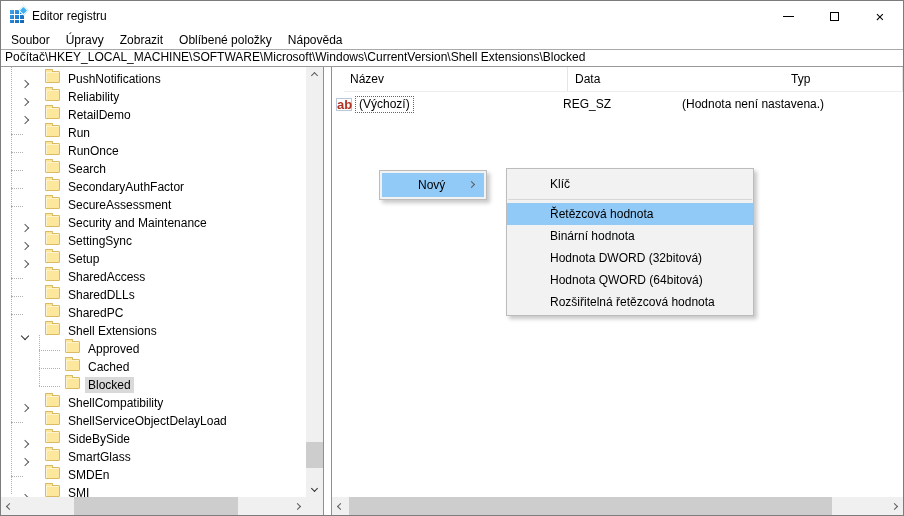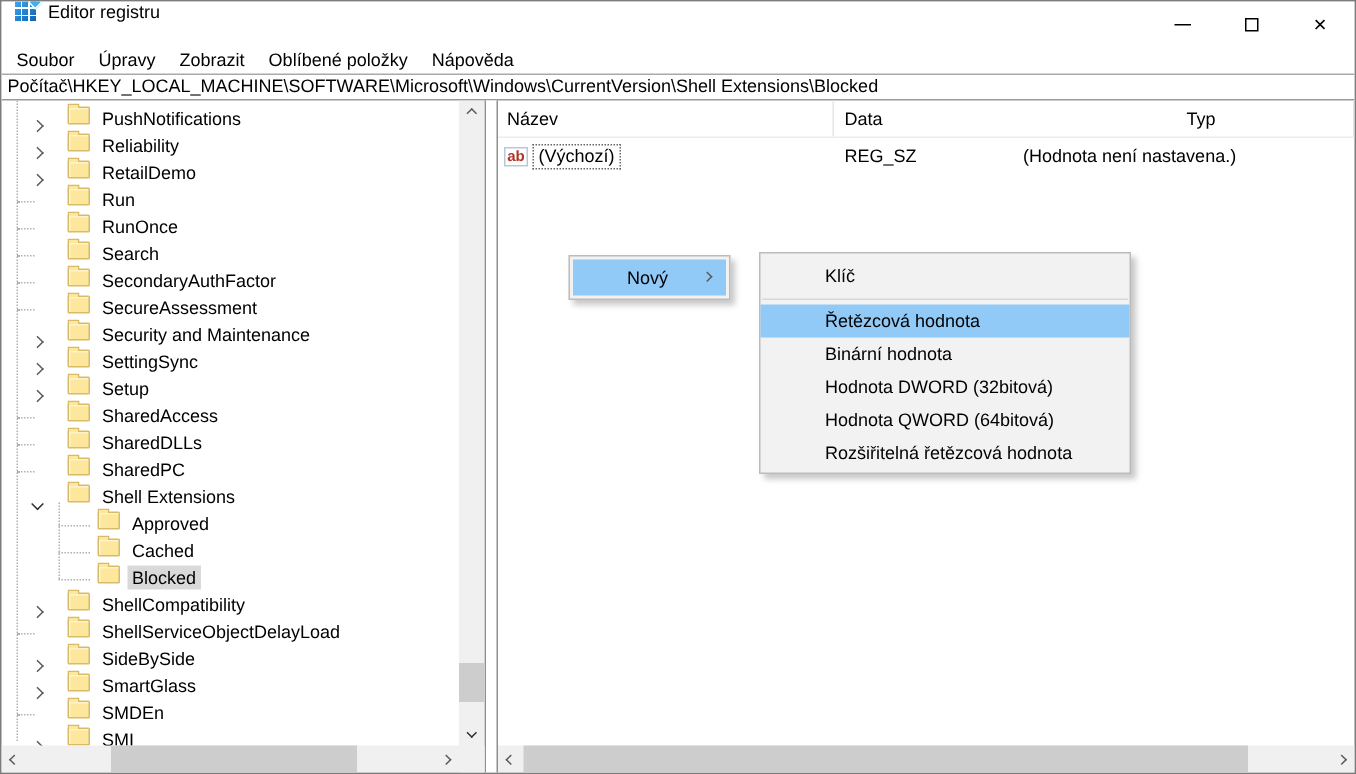--- a/index.html
+++ b/index.html
@@ -3,21 +3,21 @@
 <meta charset="utf-8">
 <style>
   * { box-sizing: border-box; margin: 0; padding: 0; }
   html,body { width:904px; height:516px; background:#fff; }
   body { font-family:"Liberation Sans", sans-serif; font-size:12px; color:#000; }
 
   .window { width:904px; height:516px; border:1px solid #7c7c7c; background:#fff;
             position:relative; display:flex; flex-direction:column; overflow:hidden; }
 
   
-  .titlebar { flex:0 0 30px; display:flex; align-items:flex-start; background:#fff; }
+  .titlebar { flex:0 0 30px; display:flex; align-items:center; background:#fff; }
   .reglogo { width:14px; height:13px; margin-left:9px; position:relative; flex:0 0 14px;
     background:
       linear-gradient(to right, transparent 0 4px, #fff 4px 5px, transparent 5px 9px, #fff 9px 10px, transparent 10px),
       linear-gradient(to bottom, transparent 0 4px, #fff 4px 5px, transparent 5px 9px, #fff 9px 10px, transparent 10px),
       linear-gradient(135deg,#45a7e8 0%,#1f7fd1 55%,#1264ad 100%);
   }
   .reglogo::after { content:""; position:absolute; right:-3px; top:-3px; width:5px; height:5px;
     background:#3db1f0; transform:rotate(45deg); border:1px solid #fff; }
   .title-text { margin-left:8px; }
   .win-controls { margin-left:auto; display:flex; height:100%; }
@@ -71,33 +71,33 @@
   .vscroll .sb-btn { position:absolute; left:0; width:17px; height:17px; display:flex; align-items:center; justify-content:center; }
   .vscroll .sb-btn.top { top:0; } .vscroll .sb-btn.bottom { bottom:0; }
   .vthumb { position:absolute; left:0; right:0; top:375px; height:26px; background:#cdcdcd; }
   .hscroll { flex:0 0 18px; display:flex; background:#f0f0f0; align-items:stretch; }
   .hscroll .sb-btn { flex:0 0 17px; display:flex; align-items:center; justify-content:center; }
   .htrack { flex:1; position:relative; }
   .hthumb { position:absolute; top:0; bottom:0; background:#cdcdcd; }
   .corner { flex:0 0 17px; background:#f0f0f0; }
 
   
-  .cols { flex:0 0 25px; display:flex; align-items:center; border-bottom:1px solid #ededed; }
+  .cols { flex:0 0 25px; display:flex; align-items:center; border-bottom:1px solid #ededed;margin-left:12px; }
   .col { height:100%; display:flex; align-items:center; padding-left:7px; border-right:1px solid #e5e5e5; }
   .col.c1 { flex:0 0 224px; padding-left:6px; }
   .col.c2 { flex:0 0 119px; }
   .col.c3 { flex:1; border-right:none; }
   .lbody { flex:1; position:relative; }
   .vrow { display:flex; align-items:center; height:20px; margin-top:2px; }
   .cell { display:flex; align-items:center; padding-left:7px; }
   .cell.c1 { flex:0 0 224px; padding-left:4px; }
   .cell.c2 { flex:0 0 119px; }
   .cell.c3 { flex:1; }
   .abicon { width:16px; height:13px; border:1px solid #b9c7d6; background:#fff; color:#b03324;
-    font-weight:bold; font-size:10px; line-height:11px; text-align:center; flex:0 0 16px; }
+    font-weight:bold; font-size:13px; line-height:11px; text-align:center; flex:0 0 16px; }
   .vname { margin-left:3px; border:1px dotted #666; padding:0 3px 1px 3px; }
 
   
   .menu { position:absolute; background:#f2f2f2; border:1px solid #bcbcbc;
     box-shadow:3px 3px 4px rgba(0,0,0,0.22); z-index:10; }
   #ctxmenu { left:378px; top:169px; width:108px; height:30px; padding:2px; }
   .ctx-item { height:24px; display:flex; align-items:center; background:#91c9f7; position:relative; }
   .ctx-item .mlabel { margin-left:36px; }
   .ctx-item .subarrow { position:absolute; right:10px; top:9px; }
   #submenu { left:505px; top:167px; width:248px; padding:2px 0; z-index:11; }

